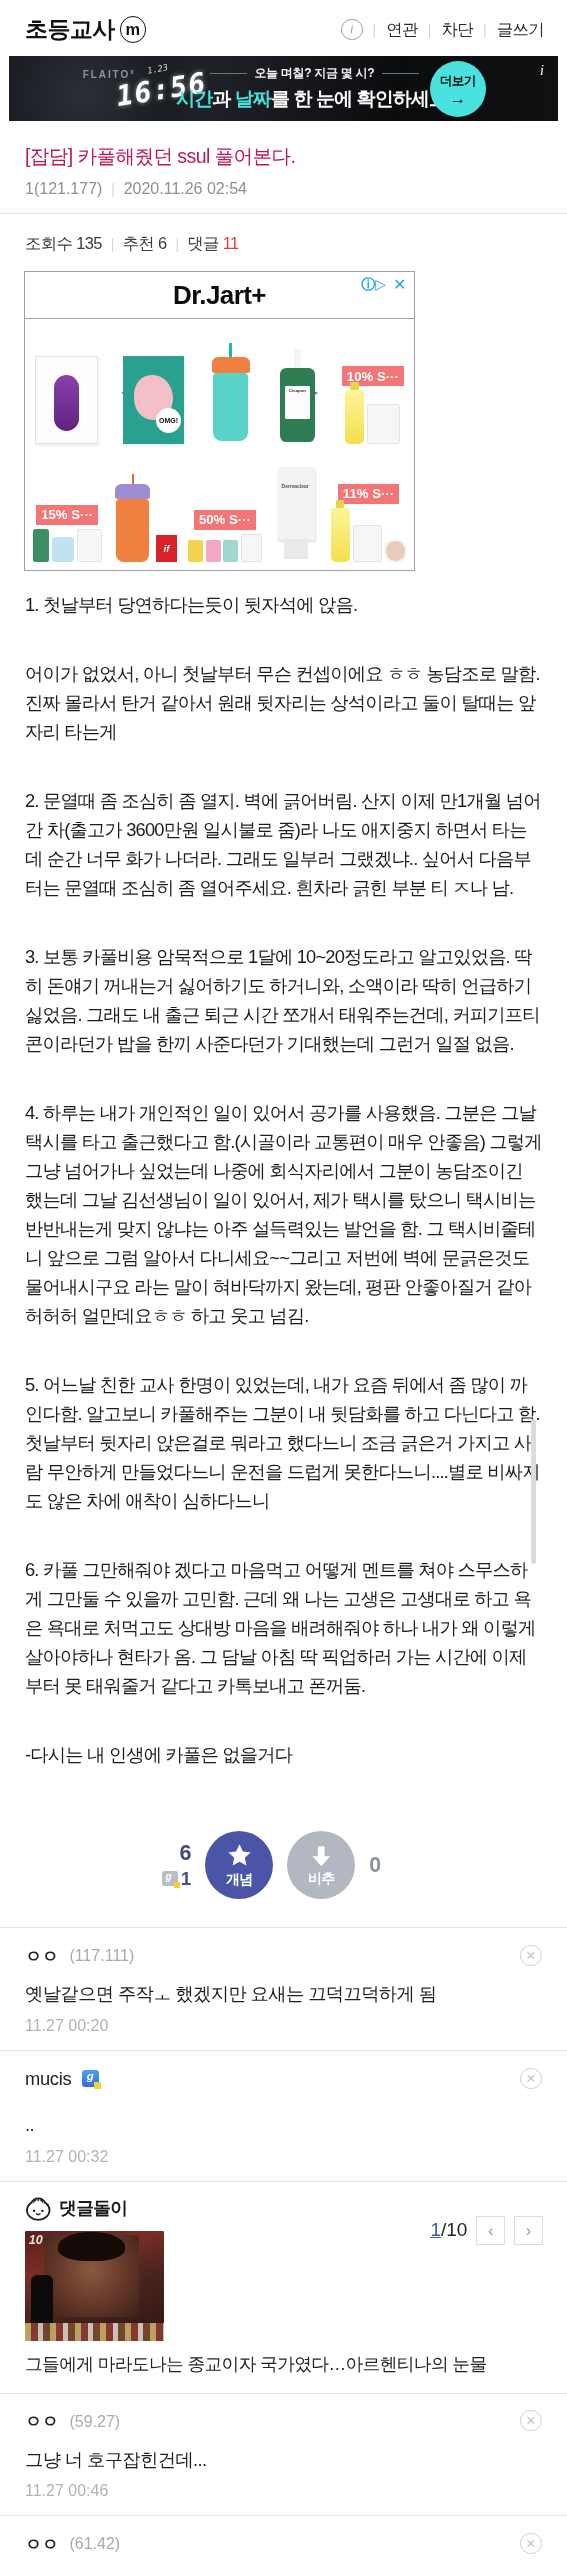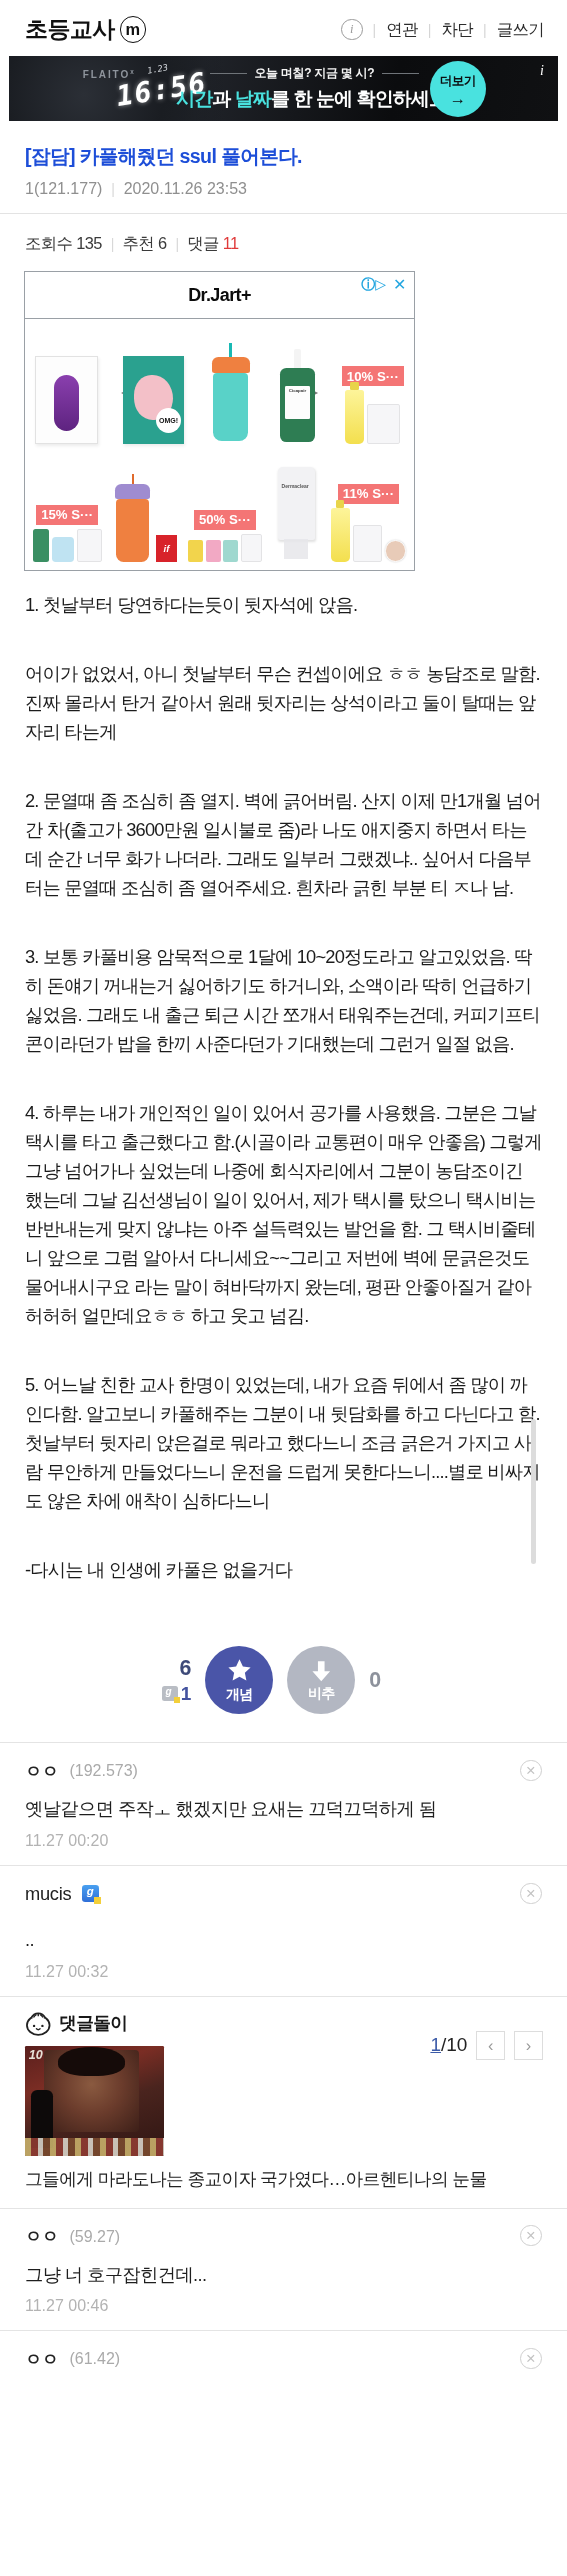--- a/index.html
+++ b/index.html
@@ -29,31 +29,31 @@
   .b-line1 { display:flex; align-items:center; gap:7.6px; color:#f2f2f2; font-size:12px; font-weight:bold; letter-spacing:-0.3px; white-space:nowrap; }
   .b-line1::before, .b-line1::after { content:""; display:block; width:37px; height:1.3px; background:#6f7479; }
   .b-line2 { color:#fff; font-size:19px; font-weight:bold; letter-spacing:-0.9px; white-space:nowrap; }
   .b-accent { color:#49e2df; }
   .banner-cta { position:absolute; left:421px; top:5px; width:56px; height:56px; border-radius:50%; background:#49e2df; display:flex; flex-direction:column; align-items:center; justify-content:center; color:#0c0d0f; cursor:pointer; }
   .cta-label { font-size:12.6px; font-weight:bold; letter-spacing:-0.6px; }
   .cta-arrow { font-size:16.4px; font-weight:bold; line-height:1; }
   .banner-i { position:absolute; right:14px; top:6.3px; color:#fff; font-size:14px; font-family:"Liberation Serif",serif; font-style:italic; }
 
   
-  .post-title { margin:21.4px 25px 0 25px; font-size:19.6px; font-weight:bold; color:#1d4ed8; letter-spacing:-0.6px; }
+  .post-title { margin:21.4px 25px 0 25px; font-size:19.6px; font-weight:normal; color:#be185d; letter-spacing:-0.6px; }
   .post-meta { margin:10px 25px 0 25px; font-size:16px; color:#8f8f8f; display:flex; align-items:center; gap:8.8px; }
   .hr1 { margin-top:15px; border-top:1.3px solid #e3e3e3; }
   .stats { margin:19px 25px 0 25px; font-size:16.4px; color:#3a3a3a; display:flex; align-items:center; gap:8.8px; letter-spacing:-0.6px; }
   .stat-red { color:#e03a3a; }
   .vsep { color:#d8d8d8; font-size:14px; }
 
   
   .adcard { margin:16.4px 0 0 24px; width:391px; border:1.3px solid #9aa0a6; background:#fff; }
   .adcard-head { position:relative; height:47px; border-bottom:1.3px solid #9aa0a6; display:flex; align-items:center; justify-content:center; }
-  .drjart { font-size:18px; font-weight:bold; color:#0c0c0c; letter-spacing:-0.6px; }
+  .drjart { font-size:26px; font-weight:bold; color:#0c0c0c; letter-spacing:-0.6px; }
   .adchoices { position:absolute; right:28px; top:3.8px; color:#23a6e0; font-size:14px; font-weight:bold; }
   .ad-x { position:absolute; right:7.6px; top:2.5px; color:#23a6e0; font-size:16px; font-weight:bold; cursor:pointer; }
   .ad-body { position:relative; padding:5px 6.3px 8.8px 6.3px; }
   .car-arrow { position:absolute; top:61px; font-size:19px; color:#777; cursor:pointer; }
   .car-prev { left:96px; } .car-next { right:96px; }
   .prow { display:flex; align-items:flex-end; }
   .prow1 { height:120px; padding:0 3.8px; justify-content:space-between; }
   .prow2 { height:110px; margin-top:7.6px; padding:0 1.3px; justify-content:space-between; }
   .badge { background:#f47575; color:#fff; font-size:13.2px; font-weight:bold; padding:2.5px 5px; white-space:nowrap; }
   .p-col { display:flex; flex-direction:column; align-items:center; gap:3.8px; }
@@ -182,21 +182,21 @@
       <span class="cta-label">더보기</span>
       <span class="cta-arrow">→</span>
     </div>
     <span class="banner-i">i</span>
   </div>
 
   <div class="post-title">[잡담] 카풀해줬던 ssul 풀어본다.</div>
   <div class="post-meta">
     <span>1(121.177)</span>
     <span class="vsep">|</span>
-    <span>2020.11.26 23:53</span>
+    <span>2020.11.26 02:54</span>
   </div>
   <div class="hr1"></div>
   <div class="stats">
     <span>조회수 135</span>
     <span class="vsep">|</span>
     <span>추천 6</span>
     <span class="vsep">|</span>
     <span><span>댓글</span> <span class="stat-red">11</span></span>
   </div>
 
@@ -290,20 +290,21 @@
     </div>
   </div>
 
   <div class="content">
     <p class="para">1. 첫날부터 당연하다는듯이 뒷자석에 앉음.</p>
     <p class="para gap">어이가 없었서, 아니 첫날부터 무슨 컨셉이에요 ㅎㅎ 농담조로 말함. 진짜 몰라서 탄거 같아서 원래 뒷자리는 상석이라고 둘이 탈때는 앞자리 타는게</p>
     <p class="para gap">2. 문열때 좀 조심히 좀 열지. 벽에 긁어버림. 산지 이제 만1개월 넘어간 차(출고가 3600만원 일시불로 줌)라 나도 애지중지 하면서 타는데 순간 너무 화가 나더라. 그래도 일부러 그랬겠냐.. 싶어서 다음부터는 문열때 조심히 좀 열어주세요. 흰차라 긁힌 부분 티 ㅈ나 남.</p>
     <p class="para gap">3. 보통 카풀비용 암묵적으로 1달에 10~20정도라고 알고있었음. 딱히 돈얘기 꺼내는거 싫어하기도 하거니와, 소액이라 딱히 언급하기 싫었음. 그래도 내 출근 퇴근 시간 쪼개서 태워주는건데, 커피기프티콘이라던가 밥을 한끼 사준다던가 기대했는데 그런거 일절 없음.</p>
     <p class="para gap">4. 하루는 내가 개인적인 일이 있어서 공가를 사용했음. 그분은 그날 택시를 타고 출근했다고 함.(시골이라 교통편이 매우 안좋음) 그렇게 그냥 넘어가나 싶었는데 나중에 회식자리에서 그분이 농담조이긴 했는데 그날 김선생님이 일이 있어서, 제가 택시를 탔으니 택시비는 반반내는게 맞지 않냐는 아주 설득력있는 발언을 함. 그 택시비줄테니 앞으로 그럼 알아서 다니세요~~그리고 저번에 벽에 문긁은것도 물어내시구요 라는 말이 혀바닥까지 왔는데, 평판 안좋아질거 같아 허허허 얼만데요ㅎㅎ 하고 웃고 넘김.</p>
     <p class="para gap">5. 어느날 친한 교사 한명이 있었는데, 내가 요즘 뒤에서 좀 많이 까인다함. 알고보니 카풀해주는 그분이 내 뒷담화를 하고 다닌다고 함. 첫날부터 뒷자리 앉은걸로 뭐라고 했다느니 조금 긁은거 가지고 사람 무안하게 만들었다느니 운전을 드럽게 못한다느니....별로 비싸지도 않은 차에 애착이 심하다느니</p>
+    <p class="para gap">6. 카풀 그만해줘야 겠다고 마음먹고 어떻게 멘트를 쳐야 스무스하게 그만둘 수 있을까 고민함. 근데 왜 나는 고생은 고생대로 하고 욕은 욕대로 처먹고도 상대방 마음을 배려해줘야 하나 내가 왜 이렇게 살아야하나 현타가 옴. 그 담날 아침 딱 픽업하러 가는 시간에 이제부터 못 태워줄거 같다고 카톡보내고 폰꺼둠.</p>
     <p class="para gap">-다시는 내 인생에 카풀은 없을거다</p>
   </div>
 
   <div class="vote">
     <div class="vote-nums">
       <span class="v-up">6</span>
       <span class="v-cmt">
         <span class="mini-badge"></span>
         <span>1</span>
       </span>
@@ -321,21 +322,21 @@
       <span class="vc-label">비추</span>
     </div>
     <span class="v-down-count">0</span>
   </div>
 
   <div class="comments">
 
     <div class="c-item">
       <div class="c-head">
         <span class="c-author">ㅇㅇ</span>
-        <span class="c-id">(192.573)</span>
+        <span class="c-id">(117.111)</span>
       </div>
       <span class="c-close">✕</span>
       <div class="c-text">옛날같으면 주작ㅗ 했겠지만 요새는 끄덕끄덕하게 됨</div>
       <div class="c-time">11.27 00:20</div>
     </div>
 
     <div class="c-item">
       <div class="c-head">
         <span class="c-author thin">mucis</span>
         <span class="lvl-badge"></span>

